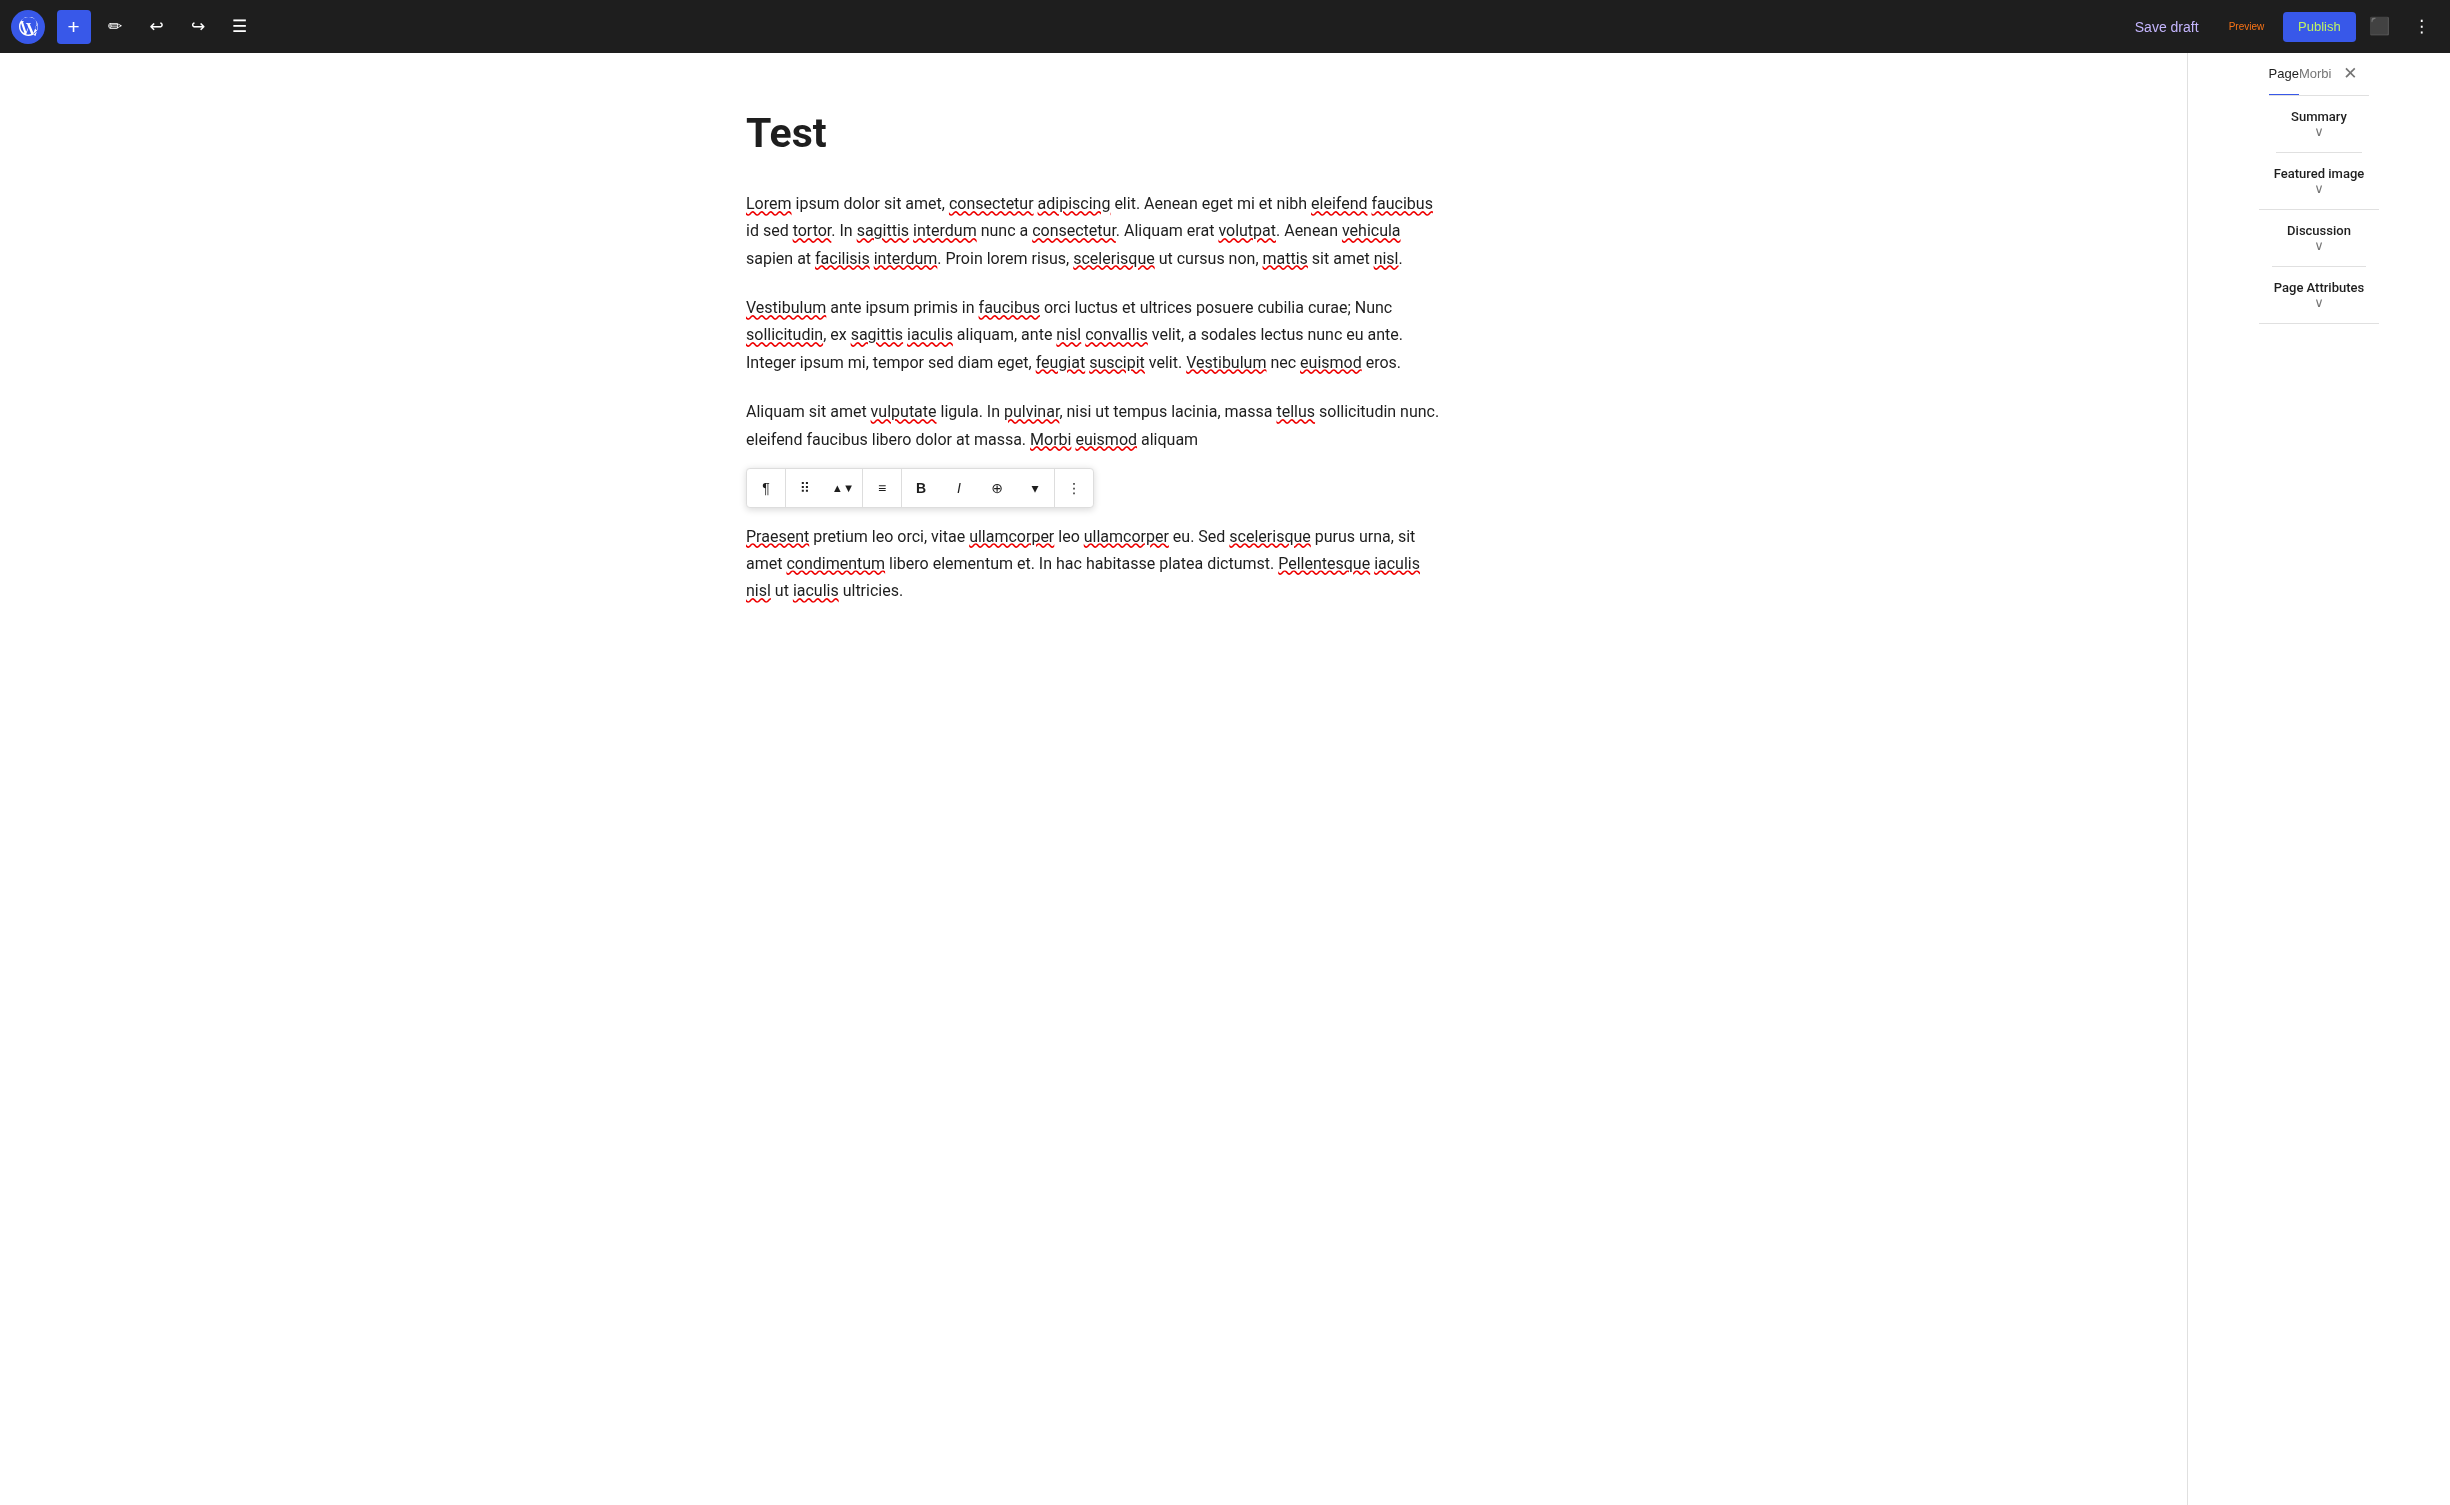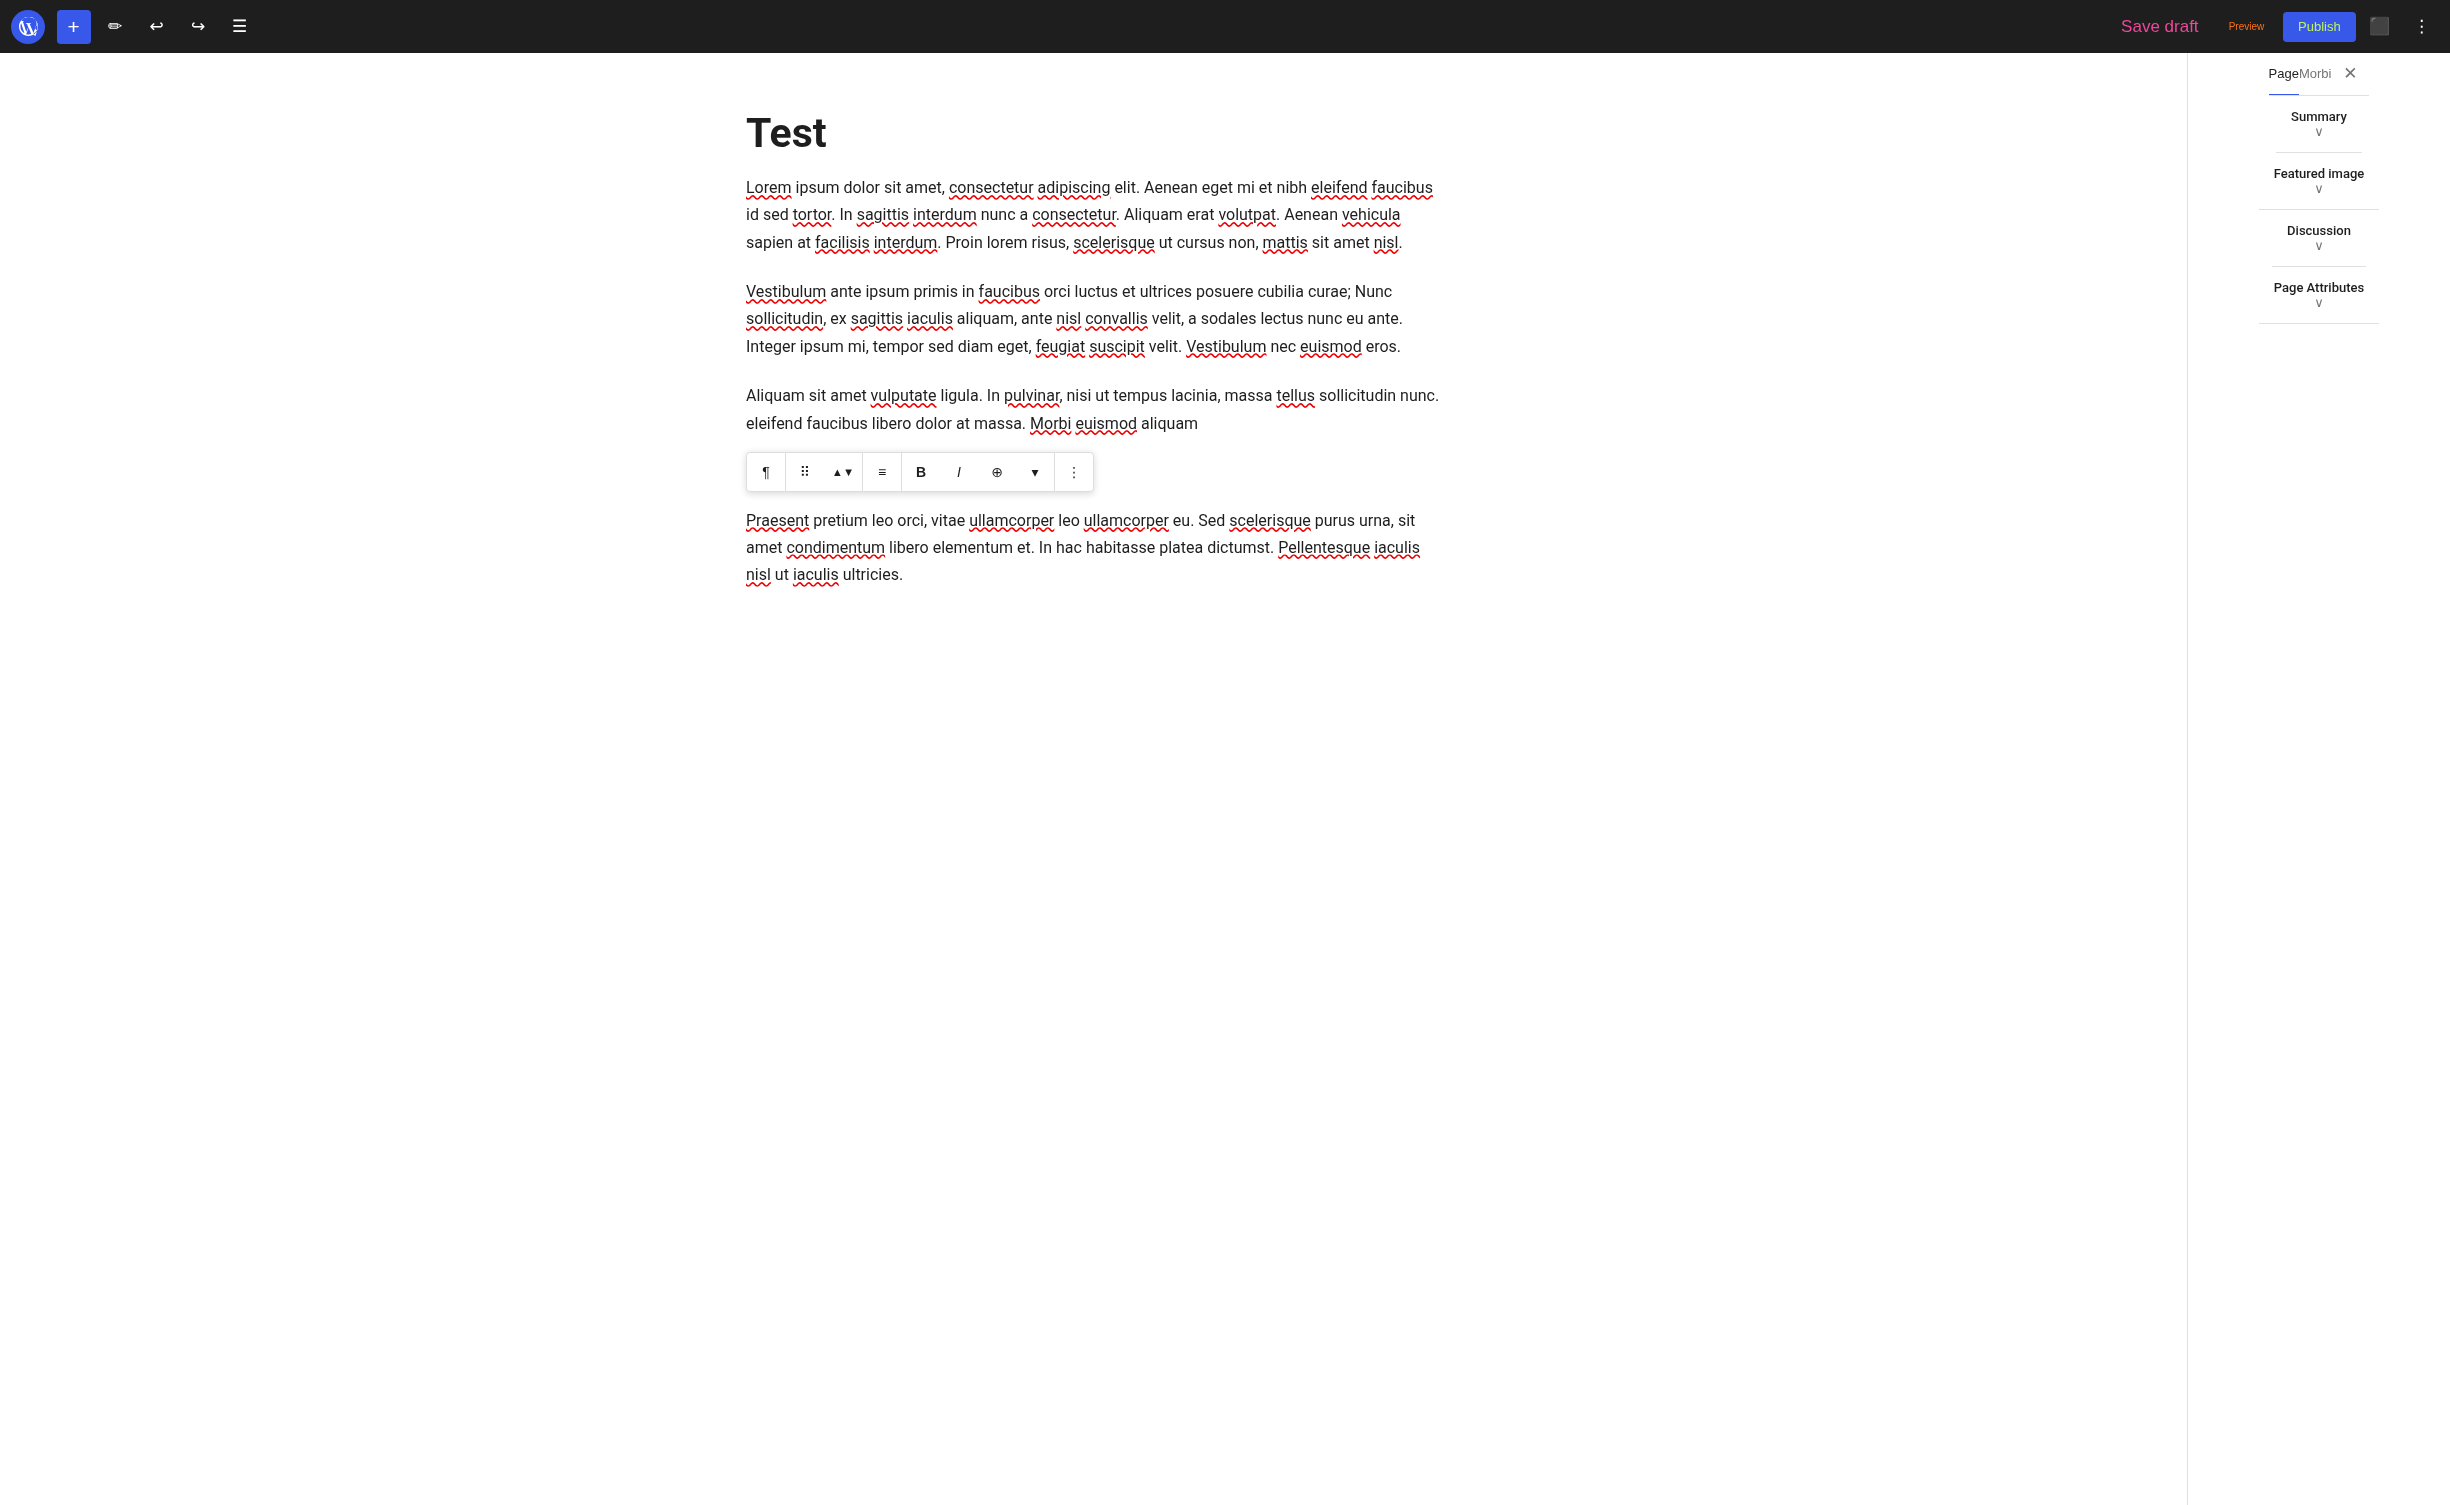--- a/index.html
+++ b/index.html
@@ -55,22 +55,22 @@
 
     .topbar-right {
       display: flex;
       align-items: center;
       gap: 7.5px;
     }
 
     .save-draft-btn {
       background: transparent;
       border: none;
-      color: #ec4899;
-      font-size: 17px;
+      color: #c4b5fd;
+      font-size: 14px;
       cursor: pointer;
       padding: 5.6px 11.3px;
       border-radius: 3.8px;
     }
 
     .preview-btn {
       background: transparent;
       border: none;
       color: #f97316;
       font-size: 10px;
@@ -132,21 +132,21 @@
 
     .editor-content {
       max-width: 695px;
       width: 100%;
     }
 
     .post-title {
       font-size: 41px;
       font-weight: 700;
       color: #1e1e1e;
-      margin-bottom: 16px;
+      margin-bottom: 32px;
       outline: none;
       border: none;
       width: 100%;
       line-height: 1.2;
     }
 
     .post-body {
       font-size: 16px;
       line-height: 1.7;
       color: #1e1e1e;

